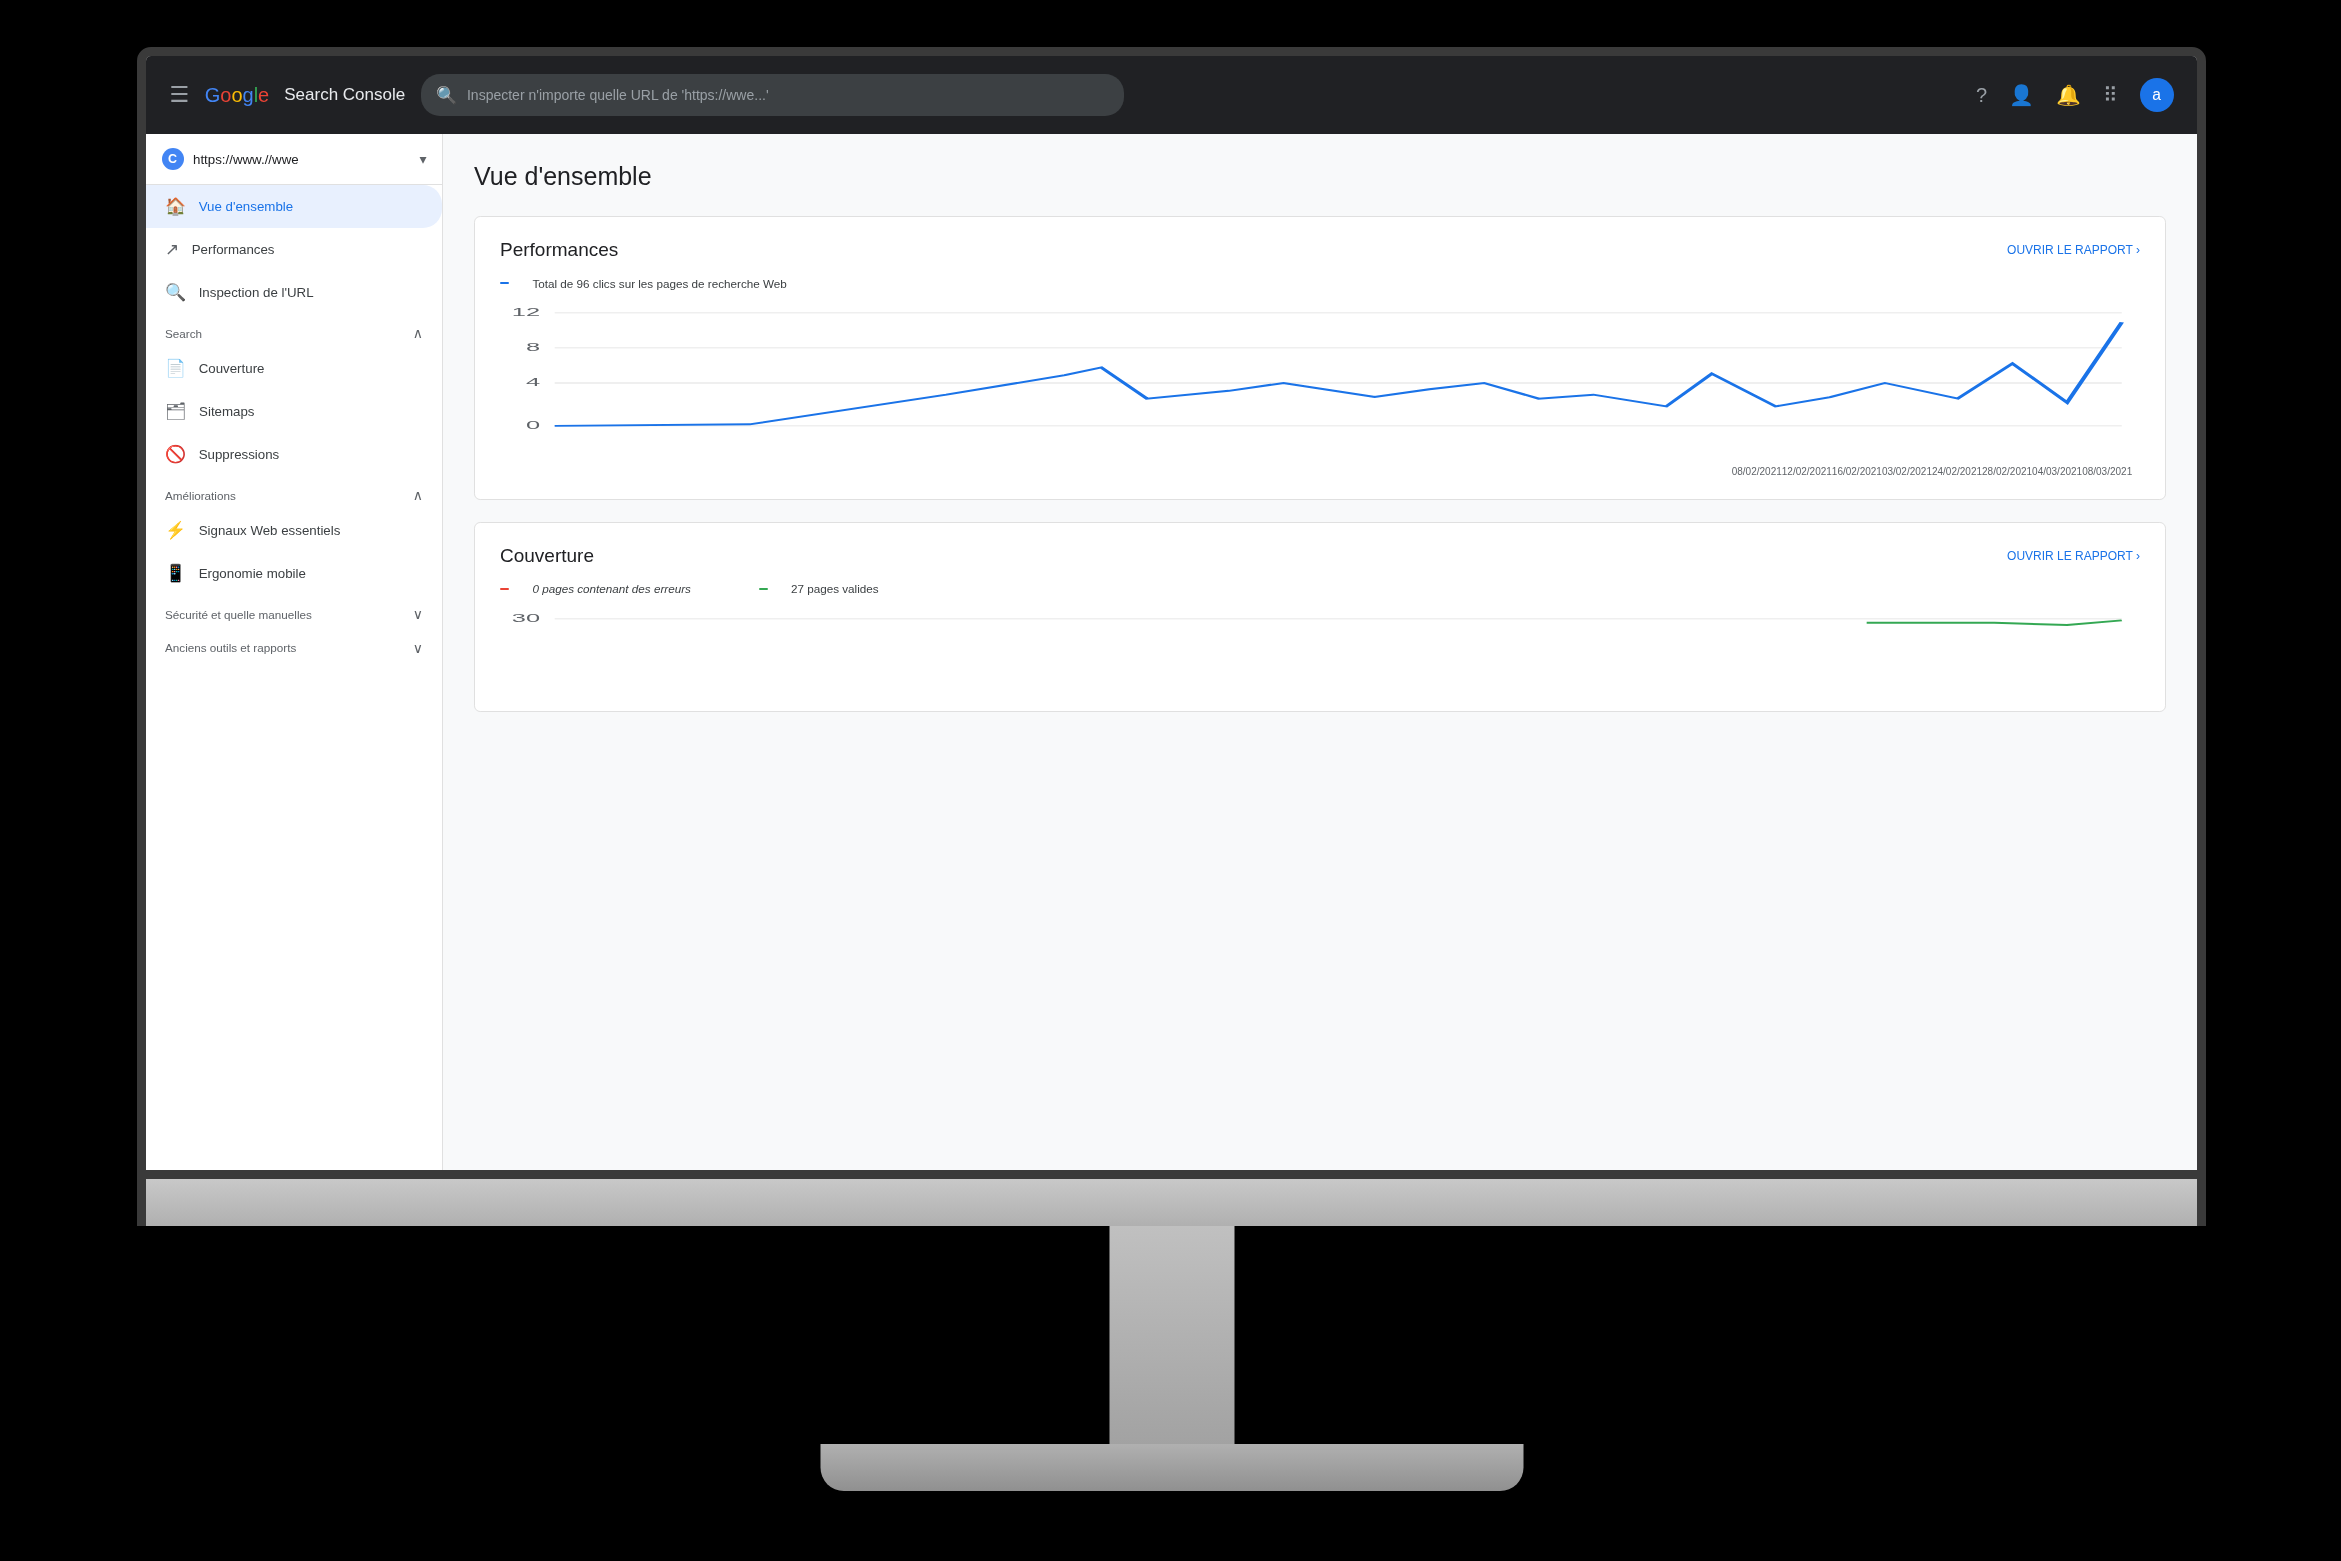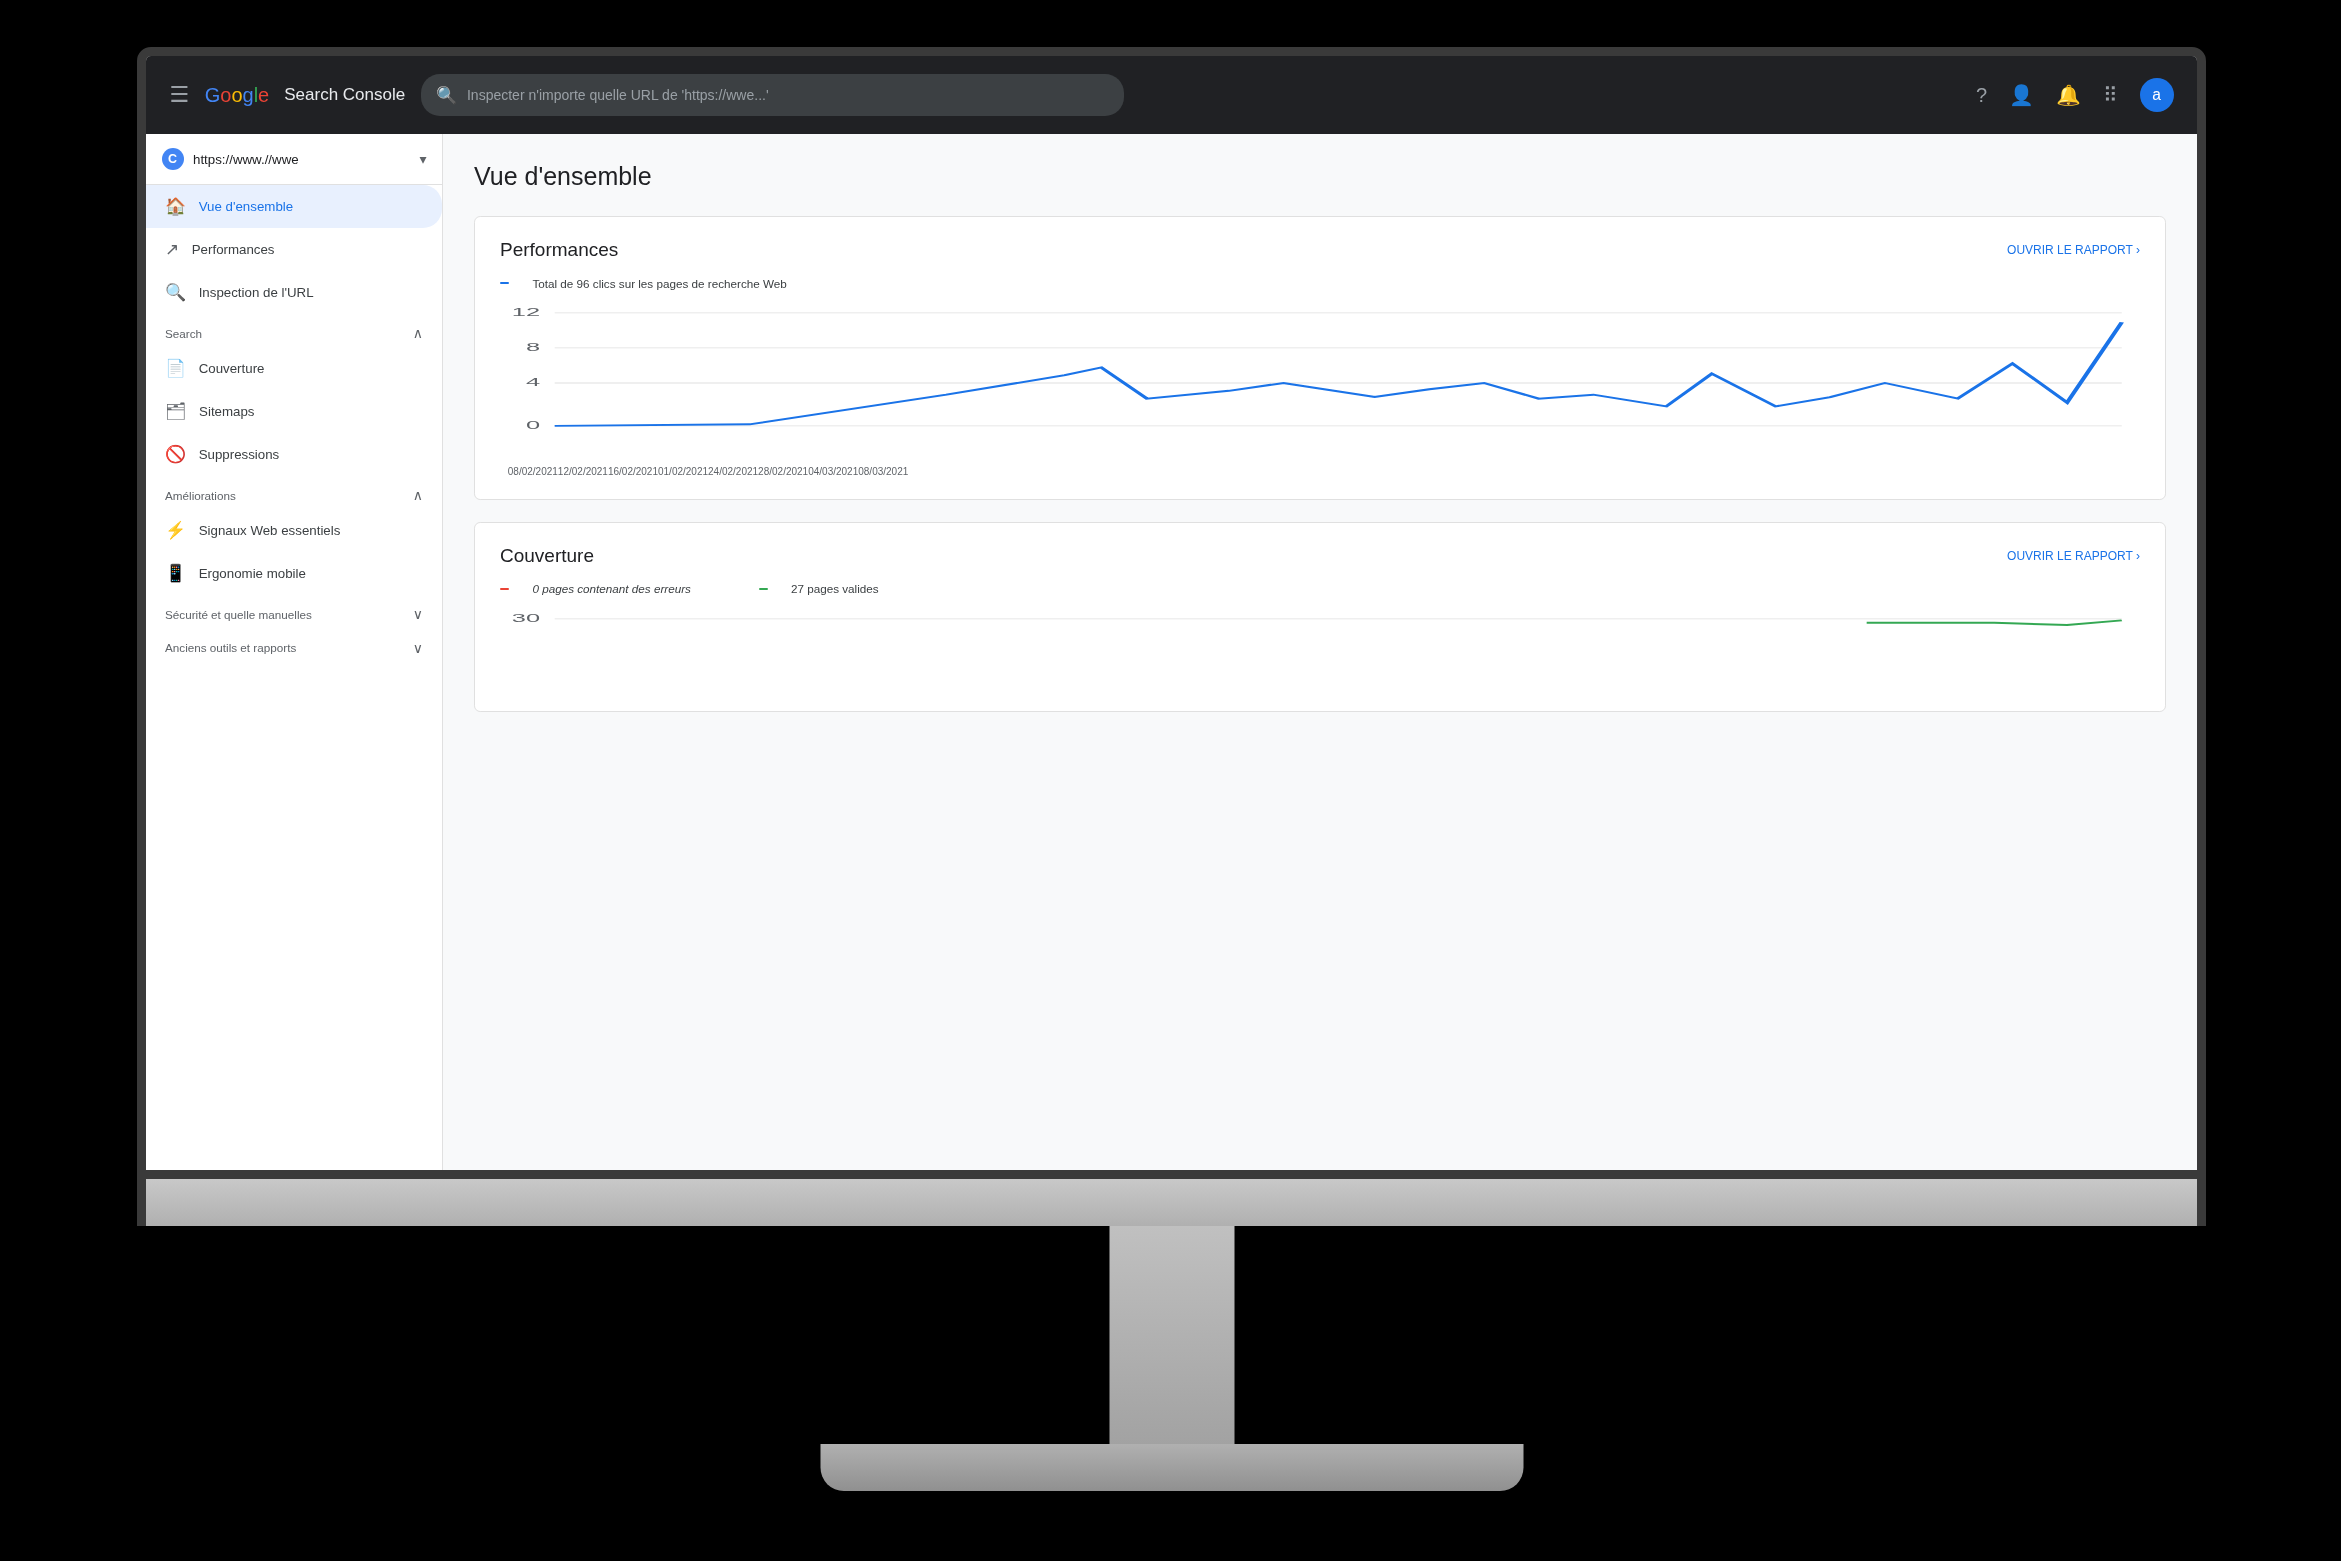--- a/index.html
+++ b/index.html
@@ -313,21 +313,21 @@
     }
 
     .chart-svg {
       width: 100%;
       height: 100%;
     }
 
     
     .chart-xaxis {
       display: flex;
-      justify-content: flex-start;
+      justify-content: flex-end;
       margin-top: 4.7px;
       padding: 0 7.8px;
     }
 
     .chart-xlabel {
       font-size: 10px;
       color: #5f6368;
     }
 
     
@@ -518,21 +518,21 @@
                     830,75
                     860,125
                     890,22
                   " fill="none" stroke="#1a73e8" stroke-width="2.5"></polyline>
               </svg>
             </div>
             <div class="chart-xaxis">
               <span class="chart-xlabel">08/02/2021</span>
               <span class="chart-xlabel">12/02/2021</span>
               <span class="chart-xlabel">16/02/2021</span>
-              <span class="chart-xlabel">01/02/2021</span>
+              <span class="chart-xlabel">03/02/2021</span>
               <span class="chart-xlabel">24/02/2021</span>
               <span class="chart-xlabel">28/02/2021</span>
               <span class="chart-xlabel">04/03/2021</span>
               <span class="chart-xlabel">08/03/2021</span>
             </div>
           </div>
 
           <div class="card">
             <div class="card-header">
               <span class="card-title">Couverture</span>

